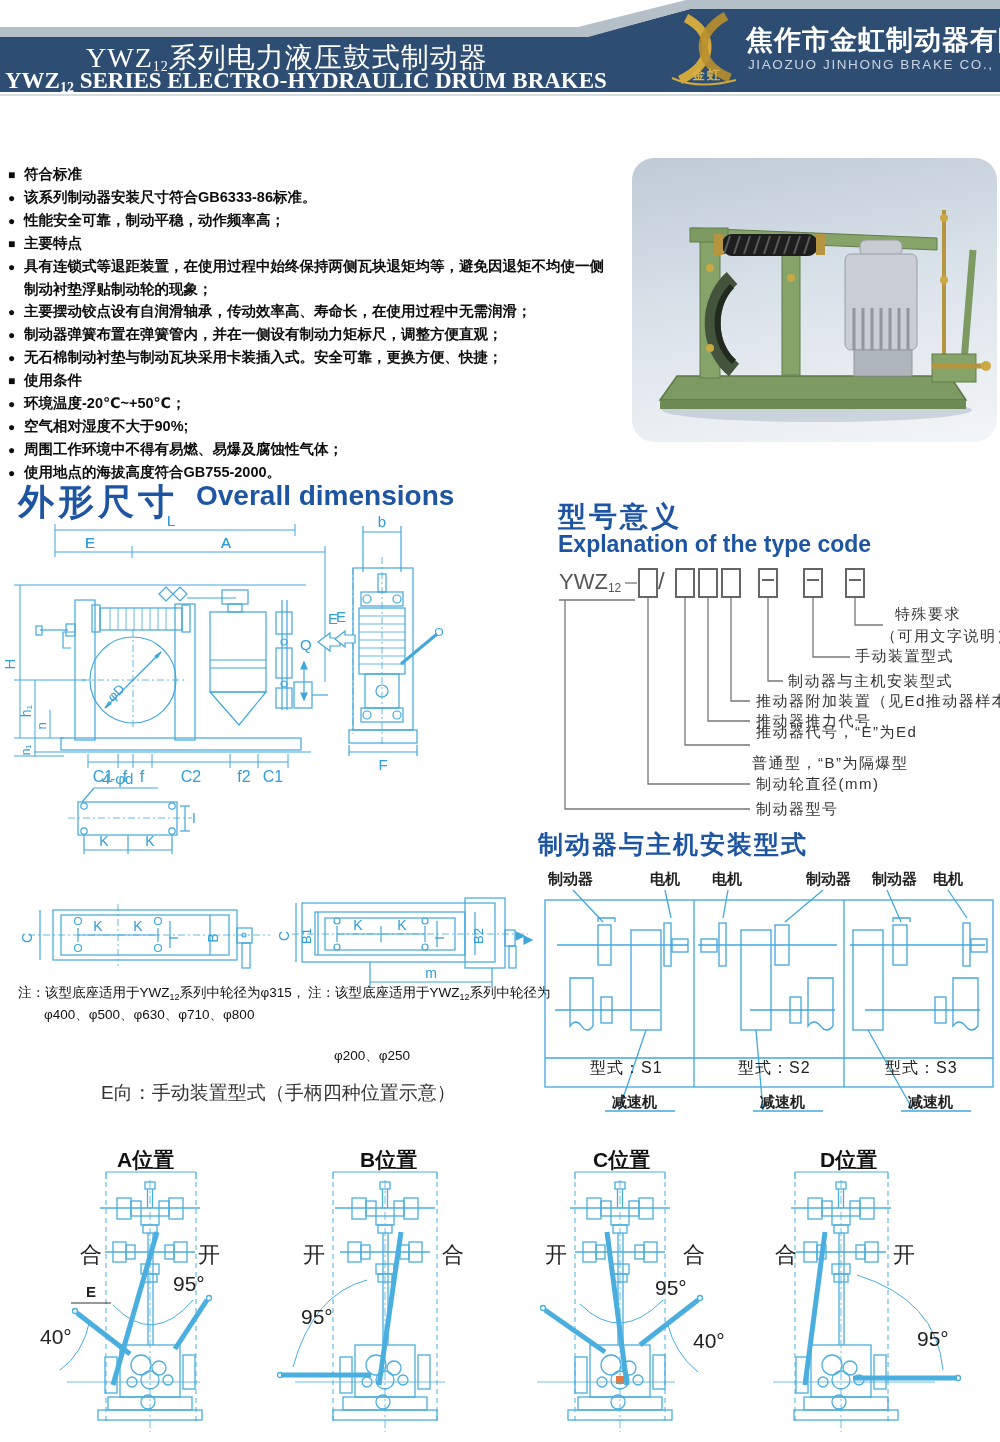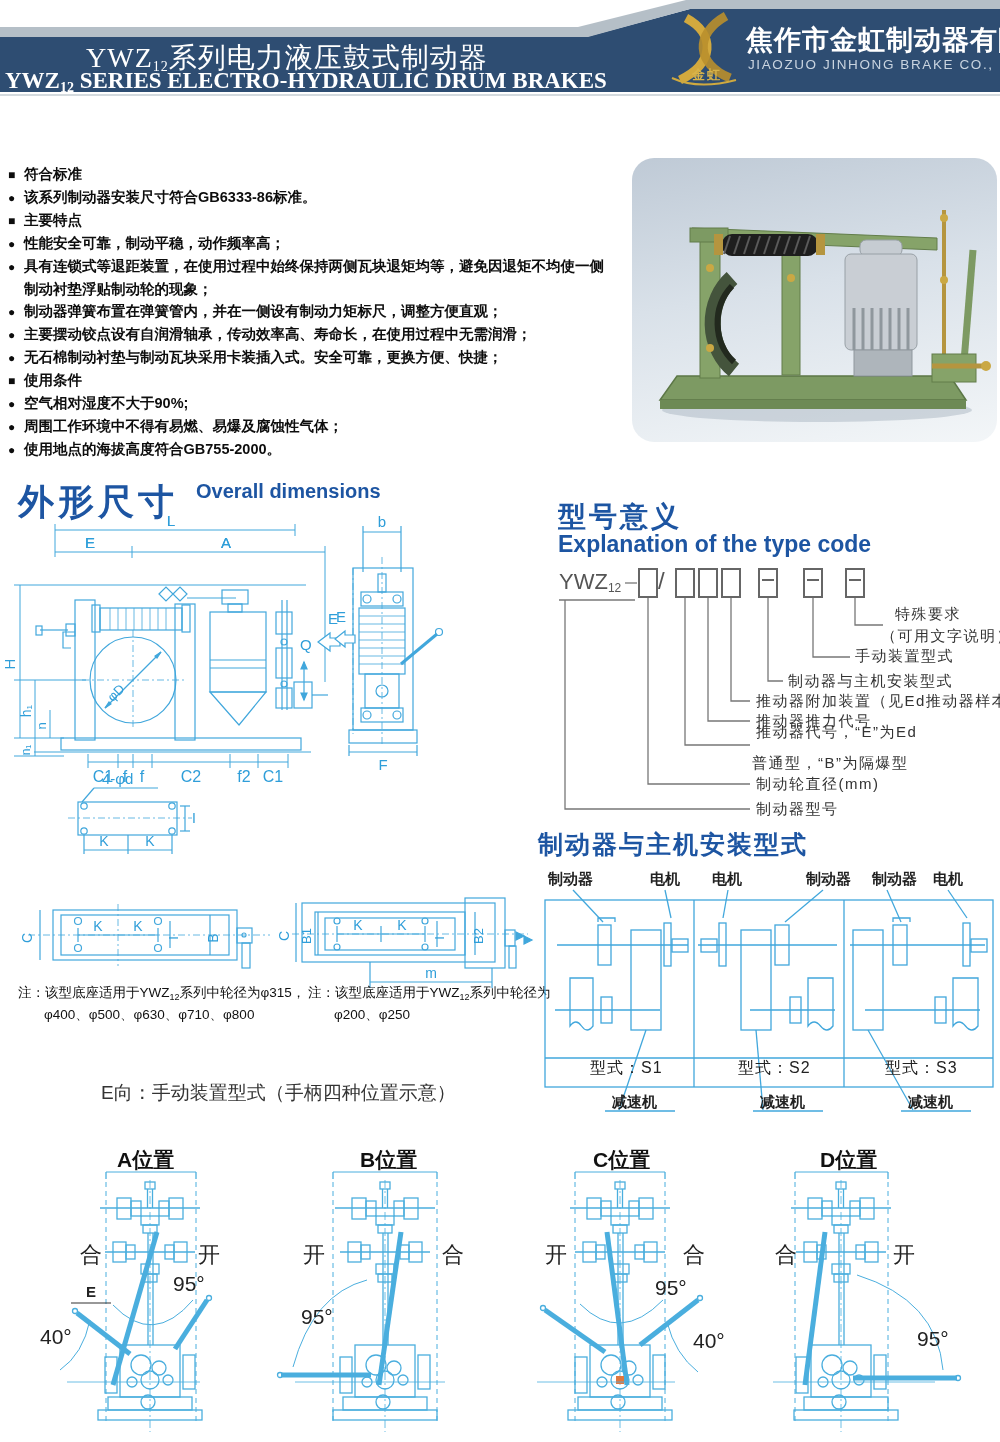--- a/index.html
+++ b/index.html
@@ -64,28 +64,29 @@
     <path d="M58,4 C26,22 28,52 62,66" stroke="#b98f2c" stroke-width="9" fill="none" opacity="0.9"></path>
     <path d="M4,66 Q30,78 68,68" stroke="#cfa93f" stroke-width="2" fill="none"></path>
   </svg>
   <div class="abs logo-cap">金虹</div>
   <div class="abs company-cn">焦作市金虹制动器有限公司</div>
   <div class="abs company-en">JIAOZUO JINHONG BRAKE CO., LTD</div>
 
   <div class="abs features">
     <div class="feat-row"><span class="fm">■</span><span>符合标准</span></div>
     <div class="feat-row"><span class="fm">●</span><span>该系列制动器安装尺寸符合GB6333-86标准。</span></div>
+    <div class="feat-row"><span class="fm">●</span><span>性能安全可靠，制动平稳，动作频率高；</span></div>
     <div class="feat-row"><span class="fm">■</span><span>主要特点</span></div>
-    <div class="feat-row"><span class="fm">●</span><span>性能安全可靠，制动平稳，动作频率高；</span></div>
     <div class="feat-row"><span class="fm">●</span><span>具有连锁式等退距装置，在使用过程中始终保持两侧瓦块退矩均等，避免因退矩不均使一侧</span></div>
     <div class="feat-row feat-cont"><span>制动衬垫浮贴制动轮的现象；</span></div>
+    <div class="feat-row"><span class="fm">●</span><span>主要摆动铰点设有自润滑轴承，传动效率高、寿命长，在使用过程中无需润滑；</span></div>
     <div class="feat-row"><span class="fm">●</span><span>制动器弹簧布置在弹簧管内，并在一侧设有制动力矩标尺，调整方便直观；</span></div>
-    <div class="feat-row"><span class="fm">●</span><span>主要摆动铰点设有自润滑轴承，传动效率高、寿命长，在使用过程中无需润滑；</span></div>
     <div class="feat-row"><span class="fm">●</span><span>无石棉制动衬垫与制动瓦块采用卡装插入式。安全可靠，更换方便、快捷；</span></div>
     <div class="feat-row"><span class="fm">■</span><span>使用条件</span></div>
+    <div class="feat-row"><span class="fm">●</span><span>环境温度-20℃~+50℃；</span></div>
     <div class="feat-row"><span class="fm">●</span><span>空气相对湿度不大于90%;</span></div>
     <div class="feat-row"><span class="fm">●</span><span>周围工作环境中不得有易燃、易爆及腐蚀性气体；</span></div>
     <div class="feat-row"><span class="fm">●</span><span>使用地点的海拔高度符合GB755-2000。</span></div>
   </div>
 
   <div class="abs photo">
     <svg width="365" height="284" viewBox="0 0 365 284">
       <ellipse cx="185" cy="252" rx="155" ry="12" fill="#a9b6c2" opacity="0.5"></ellipse>
       <polygon points="45,218 318,218 334,242 28,242" fill="#7d9a63" stroke="#5c7747" stroke-width="1.5"></polygon>
       <rect x="28" y="242" width="306" height="9" fill="#6d8a55"></rect>
@@ -128,21 +129,21 @@
       <rect x="300" y="196" width="44" height="28" fill="#86a369" stroke="#627d4a"></rect>
       <line x1="300" y1="208" x2="356" y2="208" stroke="#b5953f" stroke-width="5"></line>
       <circle cx="354" cy="208" r="5" fill="#caa844"></circle>
       <circle cx="78" cy="110" r="4" fill="#caa844"></circle>
         <circle cx="78" cy="190" r="4" fill="#caa844"></circle>
         <circle cx="159" cy="120" r="4" fill="#caa844"></circle>
     </svg>
   </div>
 
   <div class="abs sec-blue" style="left:18px;top:478px;font-size:36px;letter-spacing:4px;">外形尺寸</div>
-  <div class="abs sec-blue" style="left:196px;top:480px;font-size:20px;">Overall dimensions</div>
+  <div class="abs sec-blue" style="left:196px;top:480px;font-size:28px;">Overall dimensions</div>
 
   <svg class="abs" style="left:6px;top:512px;" width="334" height="300" viewBox="0 0 334 300" stroke="#41a7dc" fill="none" stroke-width="1.2" font-family="Liberation Sans, sans-serif">
     <g stroke-width="1">
       <line x1="49" y1="18" x2="289" y2="18"></line>
         <line x1="49" y1="12" x2="49" y2="45"></line>
         <line x1="289" y1="12" x2="289" y2="24"></line>
       <line x1="49" y1="40" x2="319" y2="40"></line>
         <line x1="126" y1="34" x2="126" y2="46"></line>
         <line x1="319" y1="34" x2="319" y2="170"></line>
       <line x1="14" y1="73" x2="14" y2="226"></line>
@@ -356,21 +357,21 @@
       <line x1="204" y1="86" x2="204" y2="106"></line>
       <line x1="82" y1="100" x2="204" y2="100"></line>
     <text x="143" y="96" font-size="14" fill="#2f9ed9" stroke="none" text-anchor="middle">m</text>
     <rect x="217" y="48" width="10" height="16"></rect>
       <rect x="221" y="64" width="7" height="22"></rect>
     <polygon points="228,50 236,54 228,58" fill="#41a7dc"></polygon>
       <polygon points="236,54 244,58 236,62" fill="#41a7dc"></polygon>
   </svg>
   <div class="abs note" style="left:308px;top:984px;">
     <div><span>注：该型底座适用于YWZ</span><span class="nsub">12</span><span>系列中轮径为</span></div>
-    <div style="padding-left:26px;">φ200、φ250</div>
+    <div style="padding-left:26px;margin-top:41px;">φ200、φ250</div>
   </div>
 
   <div class="abs" style="left:545px;top:495px;width:455px;height:335px;">
     <div class="abs sec-blue" style="left:13px;top:3px;font-size:28px;letter-spacing:3px;">型号意义</div>
     <div class="abs sec-blue" style="left:13px;top:36px;font-size:23px;">Explanation of the type code</div>
     <div class="abs tc-model" style="left:14px;top:74px;"><span>YWZ</span><span style="font-size:12px;vertical-align:-3px;">12</span></div>
     <div class="abs tc-model" style="left:113px;top:72px;font-size:24px;">/</div>
     <div class="tc-box" style="left:93px;top:73px;"></div>
     <div class="tc-box" style="left:130px;top:73px;"></div>
     <div class="tc-box" style="left:153px;top:73px;"></div>

